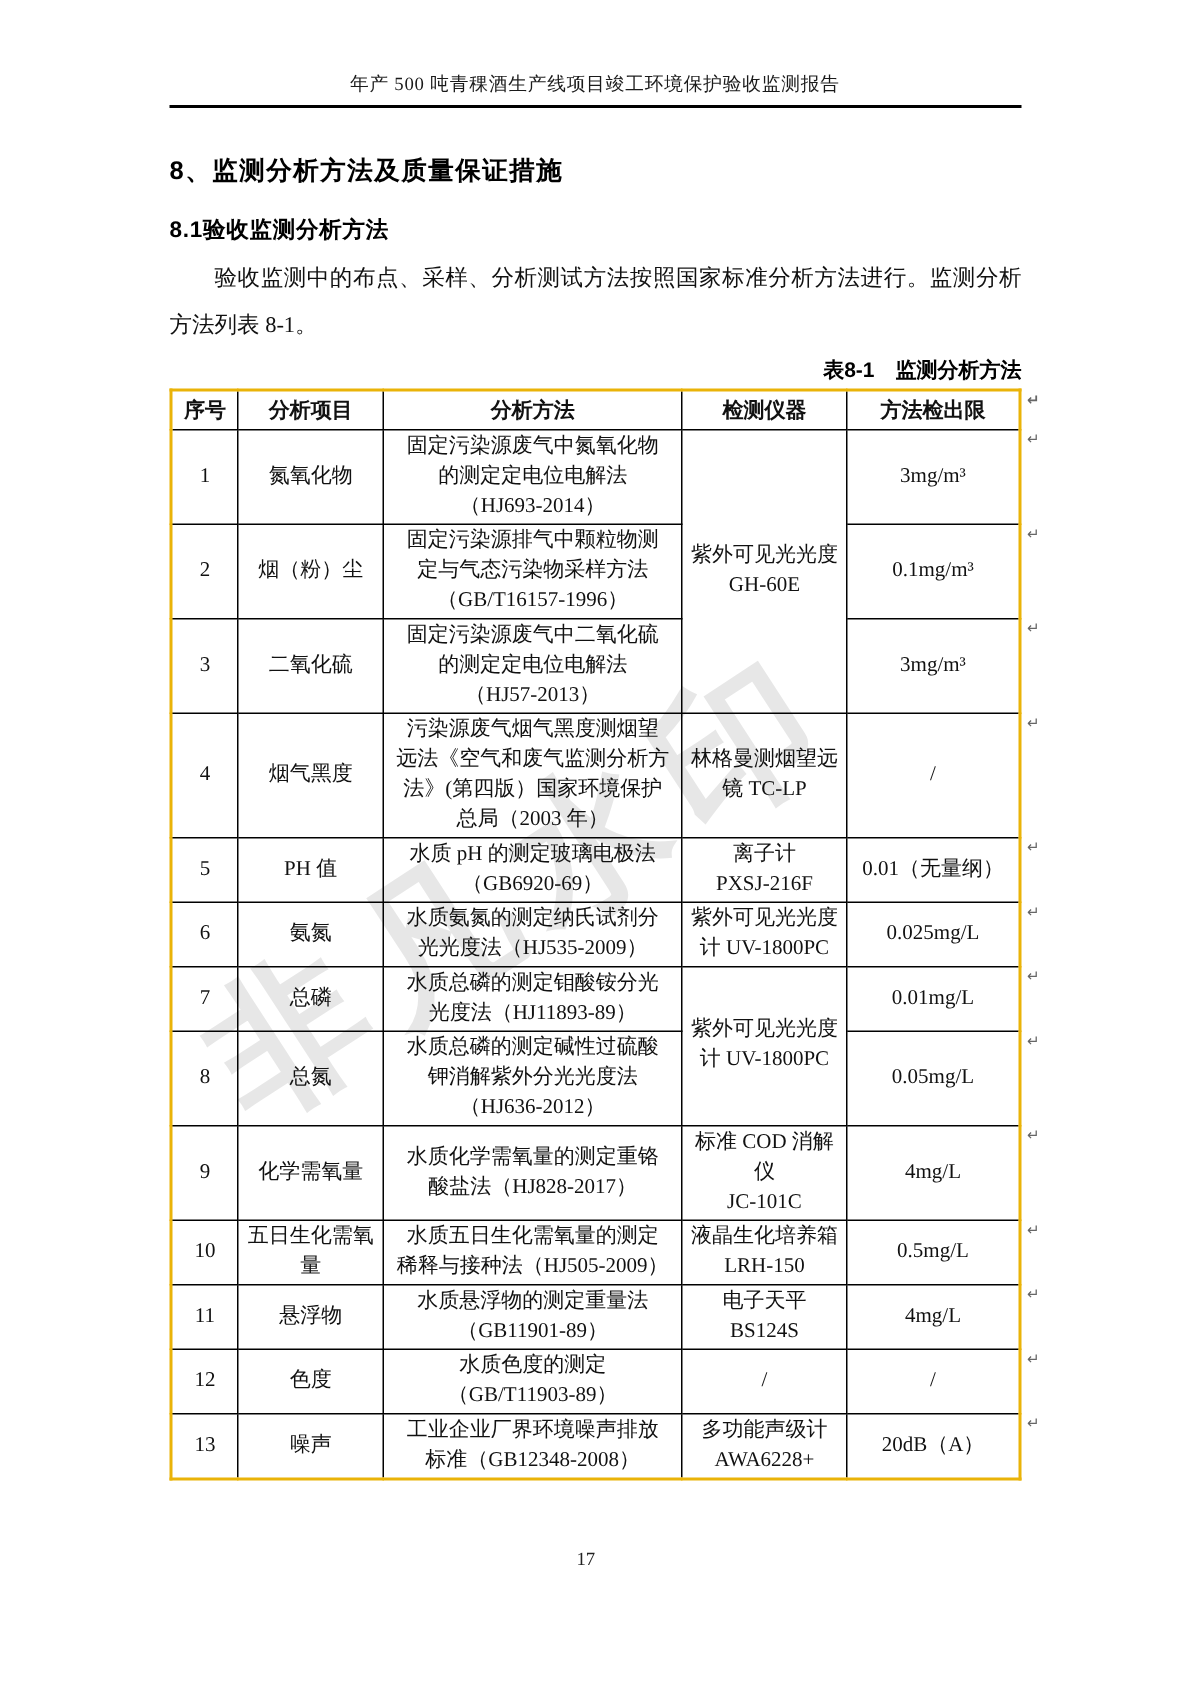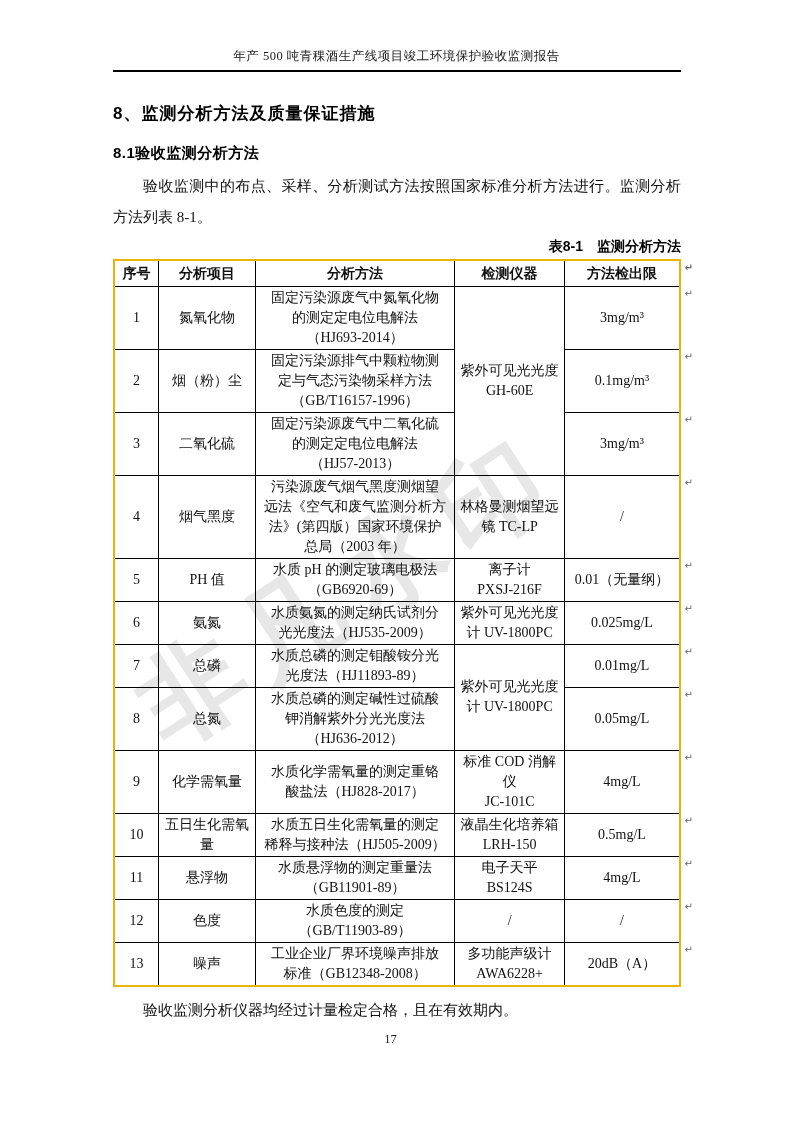--- a/index.html
+++ b/index.html
@@ -273,20 +273,19 @@
               <td class="multiline">工业企业厂界环境噪声排放
 标准（GB12348-2008）</td>
               <td class="instr-cell" rowspan="1">多功能声级计
 AWA6228+</td>
               <td>20dB（A）<span class="pmark">↵</span></td>
             </tr>
           </tbody>
       </table>
 
 
-      <div class="para">验收监测分析仪器均经过计量检定合格，且在有效期内。</div>
 
     </div>
 
     <div class="page-number">17</div>
 
   </div>
 </div>
 
 </body></html>

